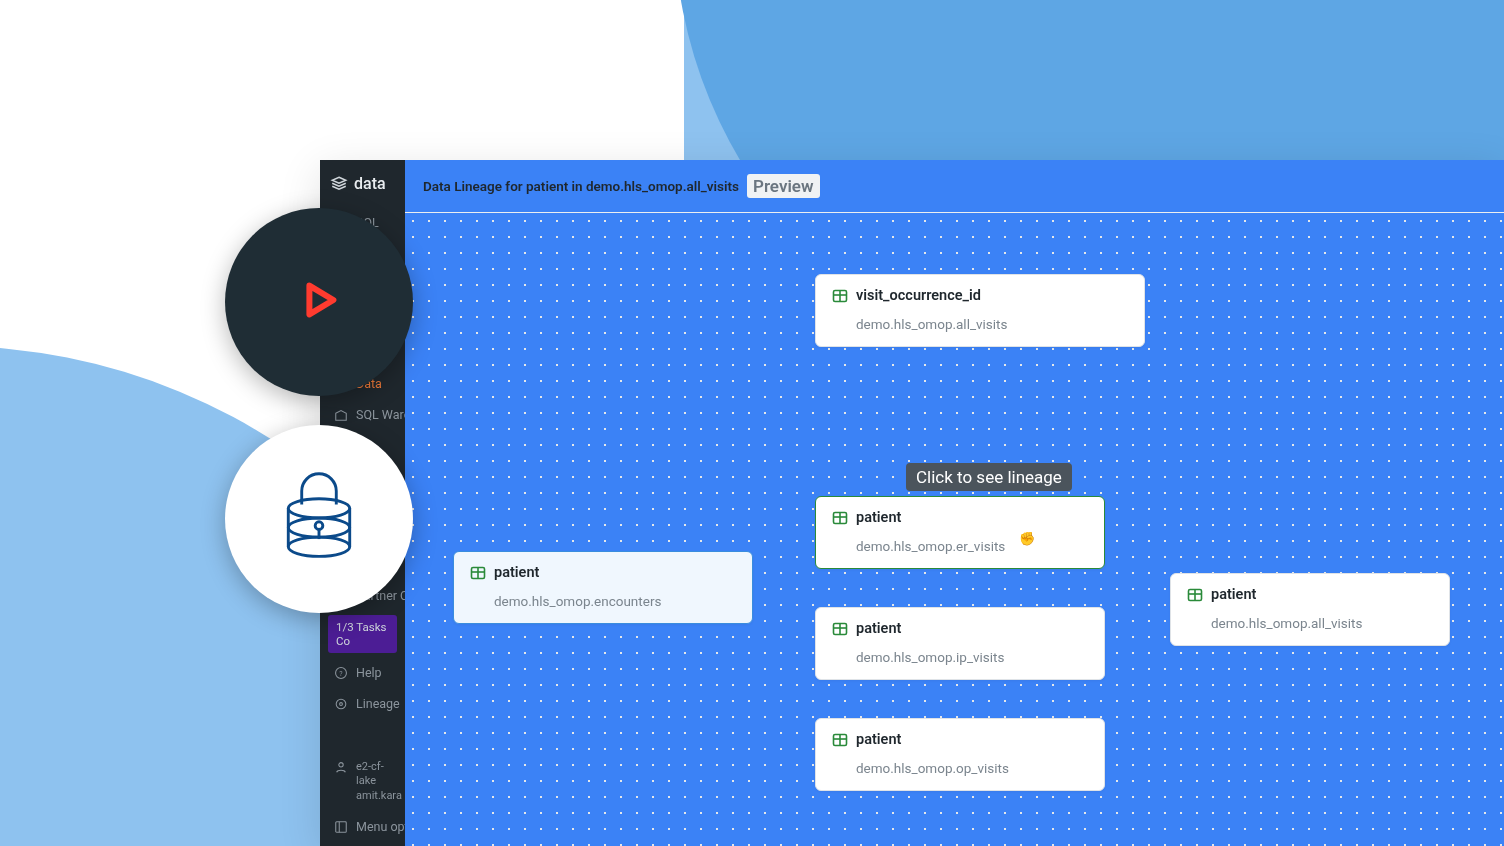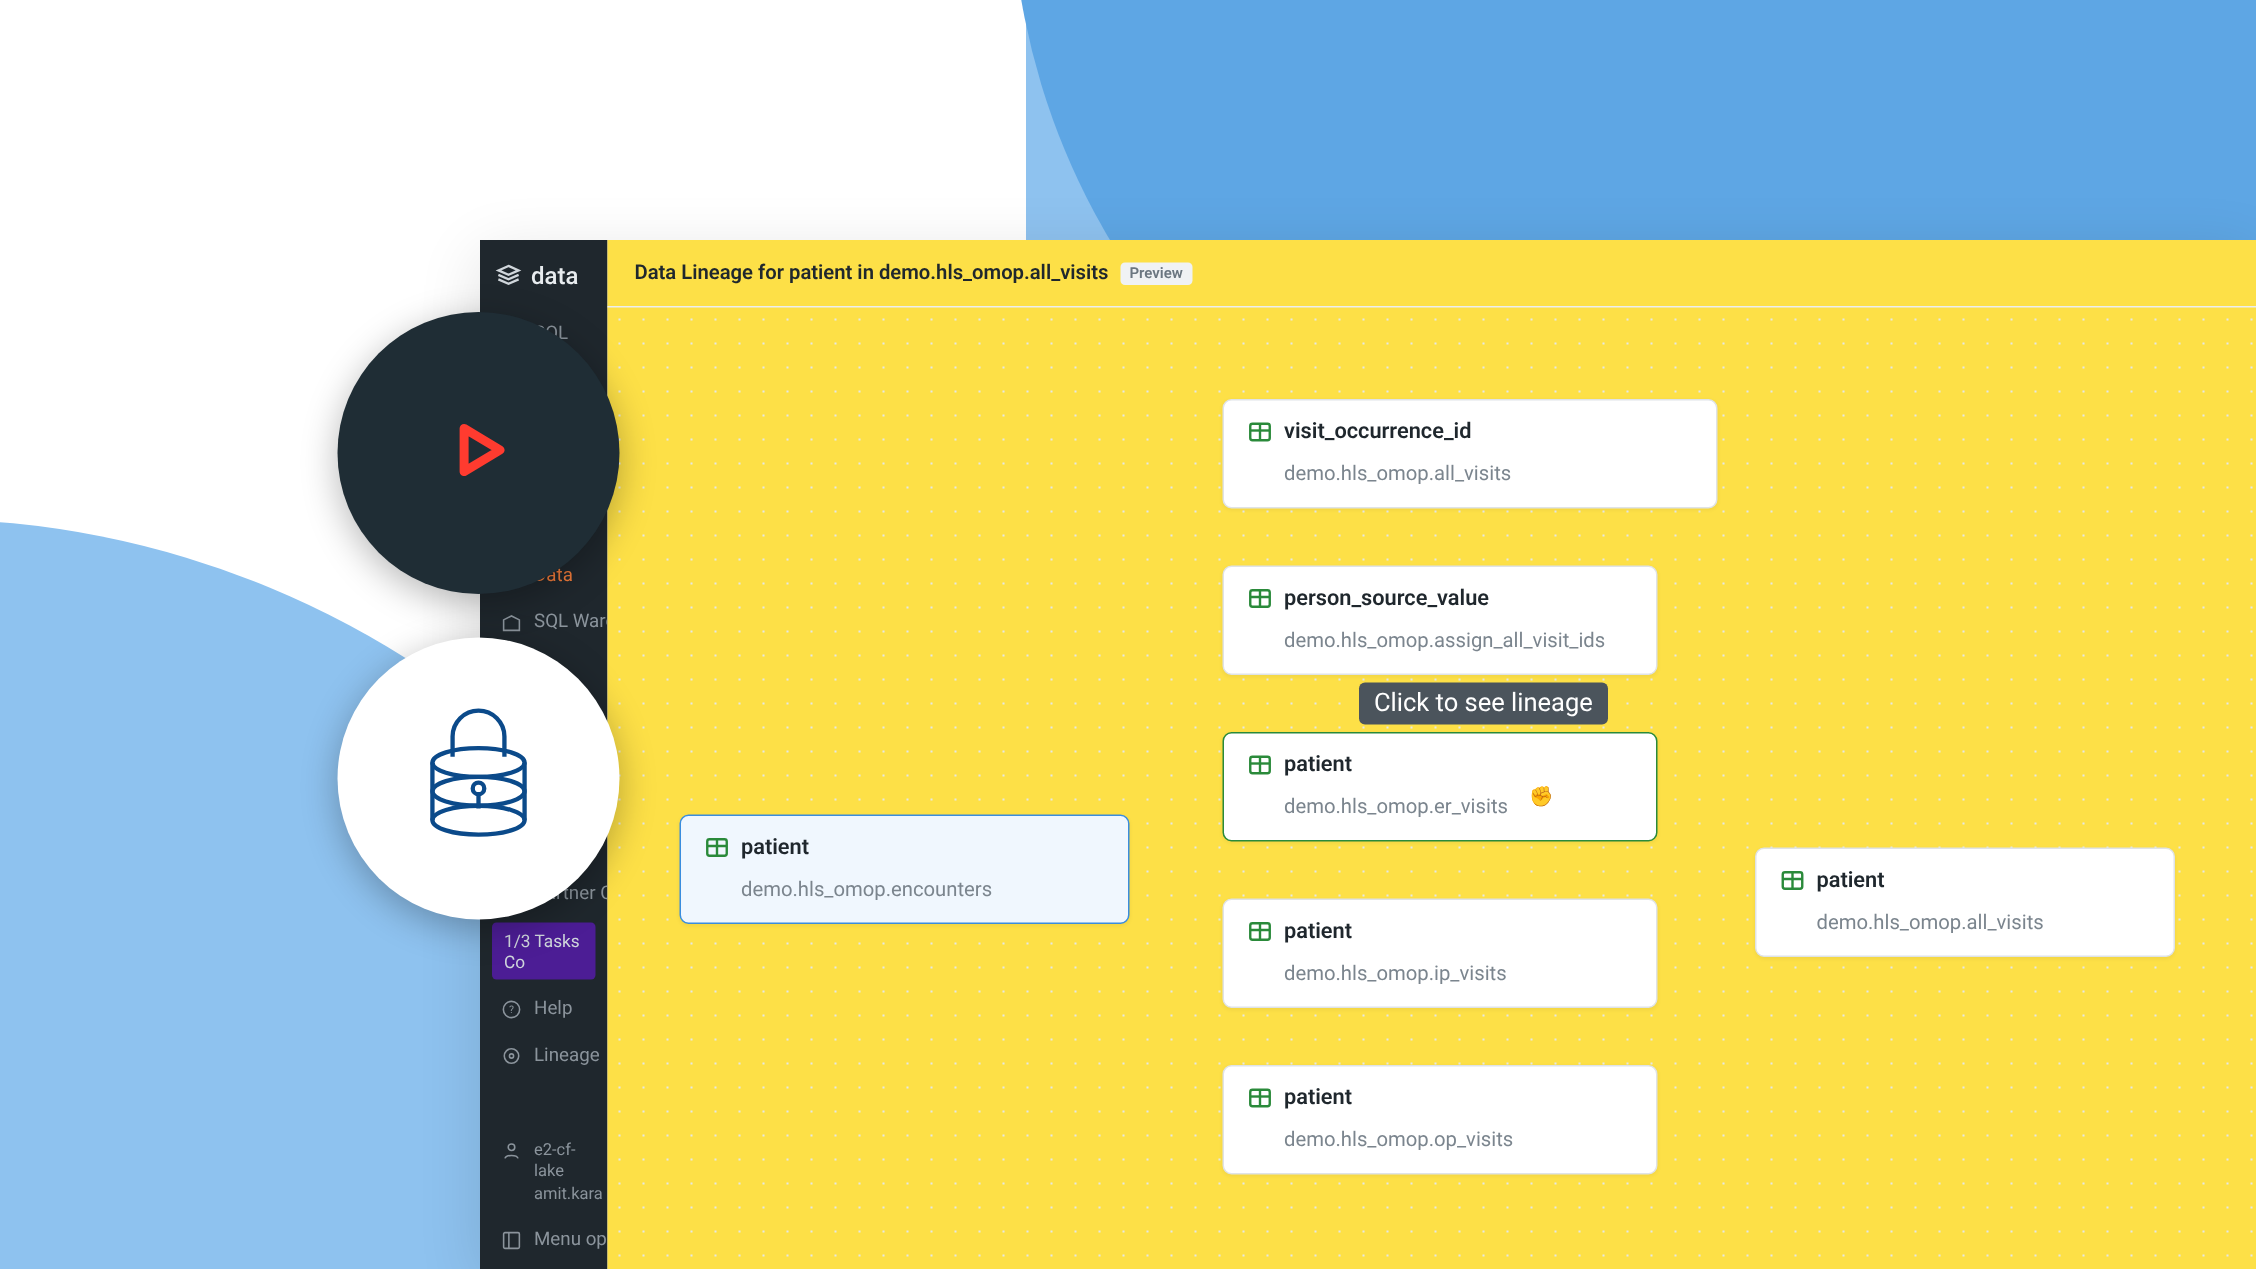--- a/index.html
+++ b/index.html
@@ -100,37 +100,37 @@
   font-size: 11.5px;
 }
 .sidebar-bottom { position:absolute; bottom:0; left:0; right:0; }
 .sidebar-user { padding: 8px 14px; font-size: 11px; color:#8b949c; line-height:1.3; }
 
 
 .main {
   flex: 1;
   display: flex;
   flex-direction: column;
-  background: #fde047;
+  background: #3b82f6;
   position: relative;
 }
 .header {
   padding: 14px 18px;
   border-bottom: 1px solid #eceef0;
   display: flex;
   align-items: center;
   gap: 8px;
 }
 .header-title {
   font-size: 13.5px;
   font-weight: 600;
   color: #1f272d;
 }
 .preview-badge {
-  font-size: 10px;
+  font-size: 17px;
   font-weight: 600;
   color: #6b7680;
   background: #f0f2f4;
   padding: 2px 6px;
   border-radius: 3px;
 }
 .canvas {
   flex: 1;
   position: relative;
   background-image: radial-gradient(#e4e7ea 1px, transparent 1px);
@@ -386,33 +386,20 @@
                 <rect x="1.5" y="2.5" width="13" height="11" rx="1.5" fill="none" stroke="#2a8a3a" stroke-width="1.6"></rect>
                 <line x1="1.5" y1="7" x2="14.5" y2="7" stroke="#2a8a3a" stroke-width="1.6"></line>
                 <line x1="8" y1="2.5" x2="8" y2="13.5" stroke="#2a8a3a" stroke-width="1.6"></line>
               </svg>
           </span>
           <span>visit_occurrence_id</span>
         </div>
         <div class="node-row2">demo.hls_omop.all_visits</div>
       </div>
 
-      <div class="node" style="left:410px; top:172px; width:290px;">
-        <div class="node-row1">
-          <span class="table-icon">
-            <svg viewBox="0 0 16 16" width="16" height="16">
-                <rect x="1.5" y="2.5" width="13" height="11" rx="1.5" fill="none" stroke="#2a8a3a" stroke-width="1.6"></rect>
-                <line x1="1.5" y1="7" x2="14.5" y2="7" stroke="#2a8a3a" stroke-width="1.6"></line>
-                <line x1="8" y1="2.5" x2="8" y2="13.5" stroke="#2a8a3a" stroke-width="1.6"></line>
-              </svg>
-          </span>
-          <span>person_source_value</span>
-        </div>
-        <div class="node-row2">demo.hls_omop.assign_all_visit_ids</div>
-      </div>
 
       <div class="tooltip" style="left:501px; top:250px;">
         <span>Click to see lineage</span>
       </div>
 
       <div class="node selected-green" style="left:410px; top:283px; width:290px;">
         <div class="node-row1">
           <span class="table-icon">
             <svg viewBox="0 0 16 16" width="16" height="16">
                 <rect x="1.5" y="2.5" width="13" height="11" rx="1.5" fill="none" stroke="#2a8a3a" stroke-width="1.6"></rect>

